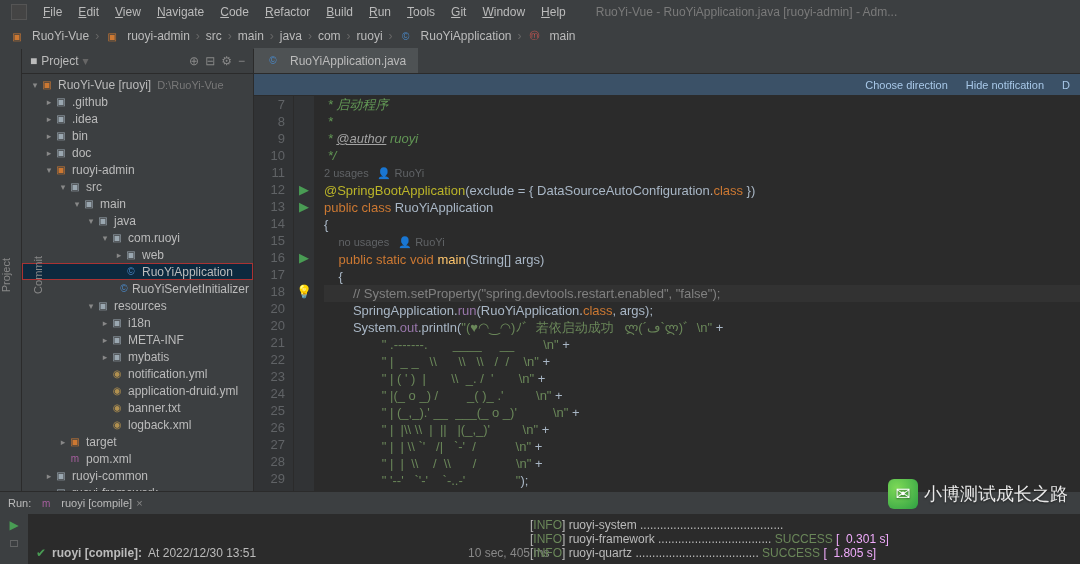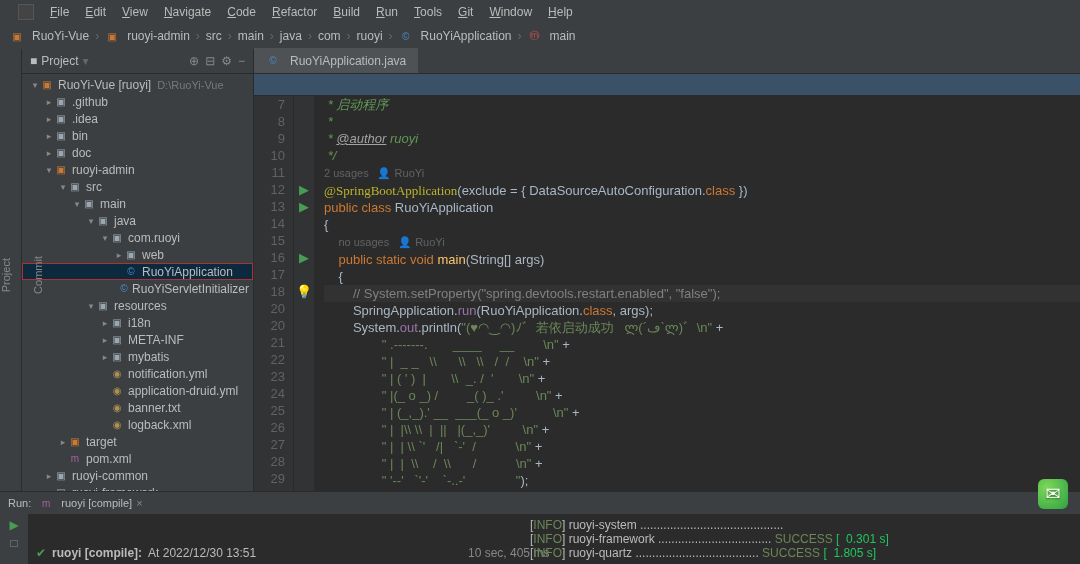--- a/index.html
+++ b/index.html
@@ -1,17 +1,17 @@
 <!DOCTYPE html>
 <html><head>
 <meta charset="utf-8">
 <style>
 * { margin: 0; padding: 0; box-sizing: border-box; font-family: "Segoe UI", Arial, sans-serif; }
 body { background: #3c3f41; color: #bbbbbb; font-size: 12px; width: 1080px; height: 564px; overflow: hidden; position: relative; }
-.top-bar { height: 23px; display: flex; align-items: center; padding: 0 18px; background: #3c3f41; gap: 4px; }
+.top-bar { height: 23px; display: flex; align-items: center; padding: 0 11px; background: #3c3f41; gap: 4px; }
 .app-logo { width: 16px; height: 16px; background: #444; border: 1px solid #555; }
 .menu { display: flex; gap: 4px; margin-left: 6px; }
 .menu span { padding: 2px 6px; cursor: pointer; }
 .menu span u { text-decoration: underline; }
 .window-title { margin-left: 20px; color: #7a7a7a; }
 .breadcrumb { height: 26px; display: flex; align-items: center; padding: 0 10px; background: #3c3f41; font-size: 12px; }
 .bc-item { display: flex; align-items: center; gap: 4px; }
 .bc-sep { color: #666; margin: 0 6px; }
 .main { display: flex; height: 442px; }
 .left-gutter { width: 22px; background: #3c3f41; border-right: 1px solid #2b2b2b; writing-mode: vertical-lr; display: flex; flex-direction: column; align-items: center; padding-top: 10px; gap: 20px; color: #888; font-size: 11px; cursor: pointer; }
@@ -38,62 +38,63 @@
 .info-bar { height: 22px; background: #3b5167; color: #bbb; display: flex; align-items: center; padding: 0 10px; font-size: 11px; border-bottom: 1px solid #2b2b2b; }
 .info-bar .right { margin-left: auto; display: flex; gap: 18px; }
 .info-bar .right span { color: #a8c8e8; cursor: pointer; }
 .code-area { flex: 1; display: flex; font-family: "JetBrains Mono", Consolas, monospace; font-size: 13px; line-height: 17px; overflow: hidden; position: relative; }
 .line-numbers { width: 40px; background: #313335; color: #606366; text-align: right; padding: 0 8px 0 0; border-right: 1px solid #2b2b2b; }
 .gutter-icons { width: 20px; background: #313335; position: relative; }
 .code { flex: 1; white-space: pre; color: #a9b7c6; padding-left: 10px; overflow: hidden; }
 .c-comment { color: #808080; }
 .c-doc { color: #629755; font-style: italic; }
 .c-doc-tag { color: #a3a3a3; font-style: italic; text-decoration: underline; }
-.c-anno { color: #bbb529; font-family: Liberation Serif, serif; }
+.c-anno { color: #bbb529; }
 .c-kw { color: #cc7832; }
 .c-str { color: #6a8759; }
 .c-class { color: #a9b7c6; }
 .c-method { color: #ffc66d; }
 .c-field { color: #9876aa; }
 .inlay { color: #606366; font-size: 11px; }
 .run-green { color: #499c54; }
 .bulb { color: #f0c040; }
 .cur-line { background: #323232; }
 .run-panel { border-top: 1px solid #2b2b2b; background: #2b2b2b; }
 .run-tabs { height: 22px; display: flex; align-items: center; background: #3c3f41; padding: 0 8px; gap: 8px; font-size: 11px; }
 .run-content { display: flex; height: 52px; }
 .run-gutter { width: 28px; background: #3c3f41; display: flex; flex-direction: column; align-items: center; padding-top: 4px; gap: 4px; }
 .run-text { flex: 1; padding: 4px 8px; font-family: Consolas, monospace; font-size: 12px; white-space: pre; position: relative; }
 .info-tag { color: #6a8759; }
 .success { color: #6a8759; }
 .watermark { position: absolute; right: 12px; bottom: 55px; display: flex; align-items: center; gap: 6px; color: #e8e8e8; font-size: 18px; font-weight: 500; text-shadow: 0 1px 2px rgba(0,0,0,0.5); z-index: 99; }
 .wm-icon { width: 30px; height: 30px; border-radius: 6px; background: radial-gradient(circle at 30% 30%, #7ed957, #2ea043); display: flex; align-items: center; justify-content: center; color: #fff; font-size: 18px; }
 .run-right { position:absolute; right:0; top:0; bottom:0; width:560px; padding:4px 10px; font-family: Consolas, monospace; font-size: 12px; color:#bbb; }
 .run-right .success { color:#6a8759;margin-top:26px; }
-.run-right .val { color:#22c55e; }
+.run-right .val { color:#f0abfc; }
 </style>
 </head>
 <body>
 
 <div class="top-bar">
   <div class="app-logo"></div>
   <div class="menu">
       <span><u>F</u>ile</span>
       <span><u>E</u>dit</span>
       <span><u>V</u>iew</span>
       <span><u>N</u>avigate</span>
       <span><u>C</u>ode</span>
       <span><u>R</u>efactor</span>
       <span><u>B</u>uild</span>
       <span><u>R</u>un</span>
       <span><u>T</u>ools</span>
       <span><u>G</u>it</span>
       <span><u>W</u>indow</span>
       <span><u>H</u>elp</span>
     </div>
+  <div class="window-title">RuoYi-Vue - RuoYiApplication.java [ruoyi-admin] - Adm...</div>
 </div>
 
 <div class="breadcrumb">
   <span class="bc-item">
       <span class="tn-icon folder-o">▣</span>
       <span>RuoYi-Vue</span>
     </span>
   <span class="bc-sep">›</span>
   <span class="bc-item">
       <span class="tn-icon folder-o">▣</span>
@@ -282,20 +283,25 @@
   </div>
 
   <div class="editor">
     <div class="tab-bar">
       <div class="tab">
         <span class="tn-icon file-b">©</span>
         <span>RuoYiApplication.java</span>
       </div>
     </div>
     <div class="info-bar">
+      <div class="right">
+        <span>Choose direction</span>
+        <span>Hide notification</span>
+        <span>D</span>
+      </div>
     </div>
     <div class="code-area">
       <div class="line-numbers" id="lnums">
           <div>7</div>
           <div>8</div>
           <div>9</div>
           <div>10</div>
           <div>11</div>
           <div>12</div>
           <div>13</div>
@@ -369,13 +375,14 @@
         <b><span>ruoyi [compile]:</span></b> <span>At 2022/12/30 13:51</span>
         <span style="position:absolute;left:440px;color:#888">10 sec, 405 ms</span>
       </div>
       <div class="run-right" id="runout"><div>[<span class="info-tag">INFO</span>] ruoyi-system ........................................... <span class="success"></span> <span class="val"></span></div><div>[<span class="info-tag">INFO</span>] ruoyi-framework .................................. <span class="success">SUCCESS</span> <span class="val">[  0.301 s]</span></div><div>[<span class="info-tag">INFO</span>] ruoyi-quartz ..................................... <span class="success">SUCCESS</span> <span class="val">[  1.805 s]</span></div></div>
     </div>
   </div>
 </div>
 
 <div class="watermark">
   <div class="wm-icon">✉</div>
+  <span>小博测试成长之路</span>
 </div>
 
 </body></html>

